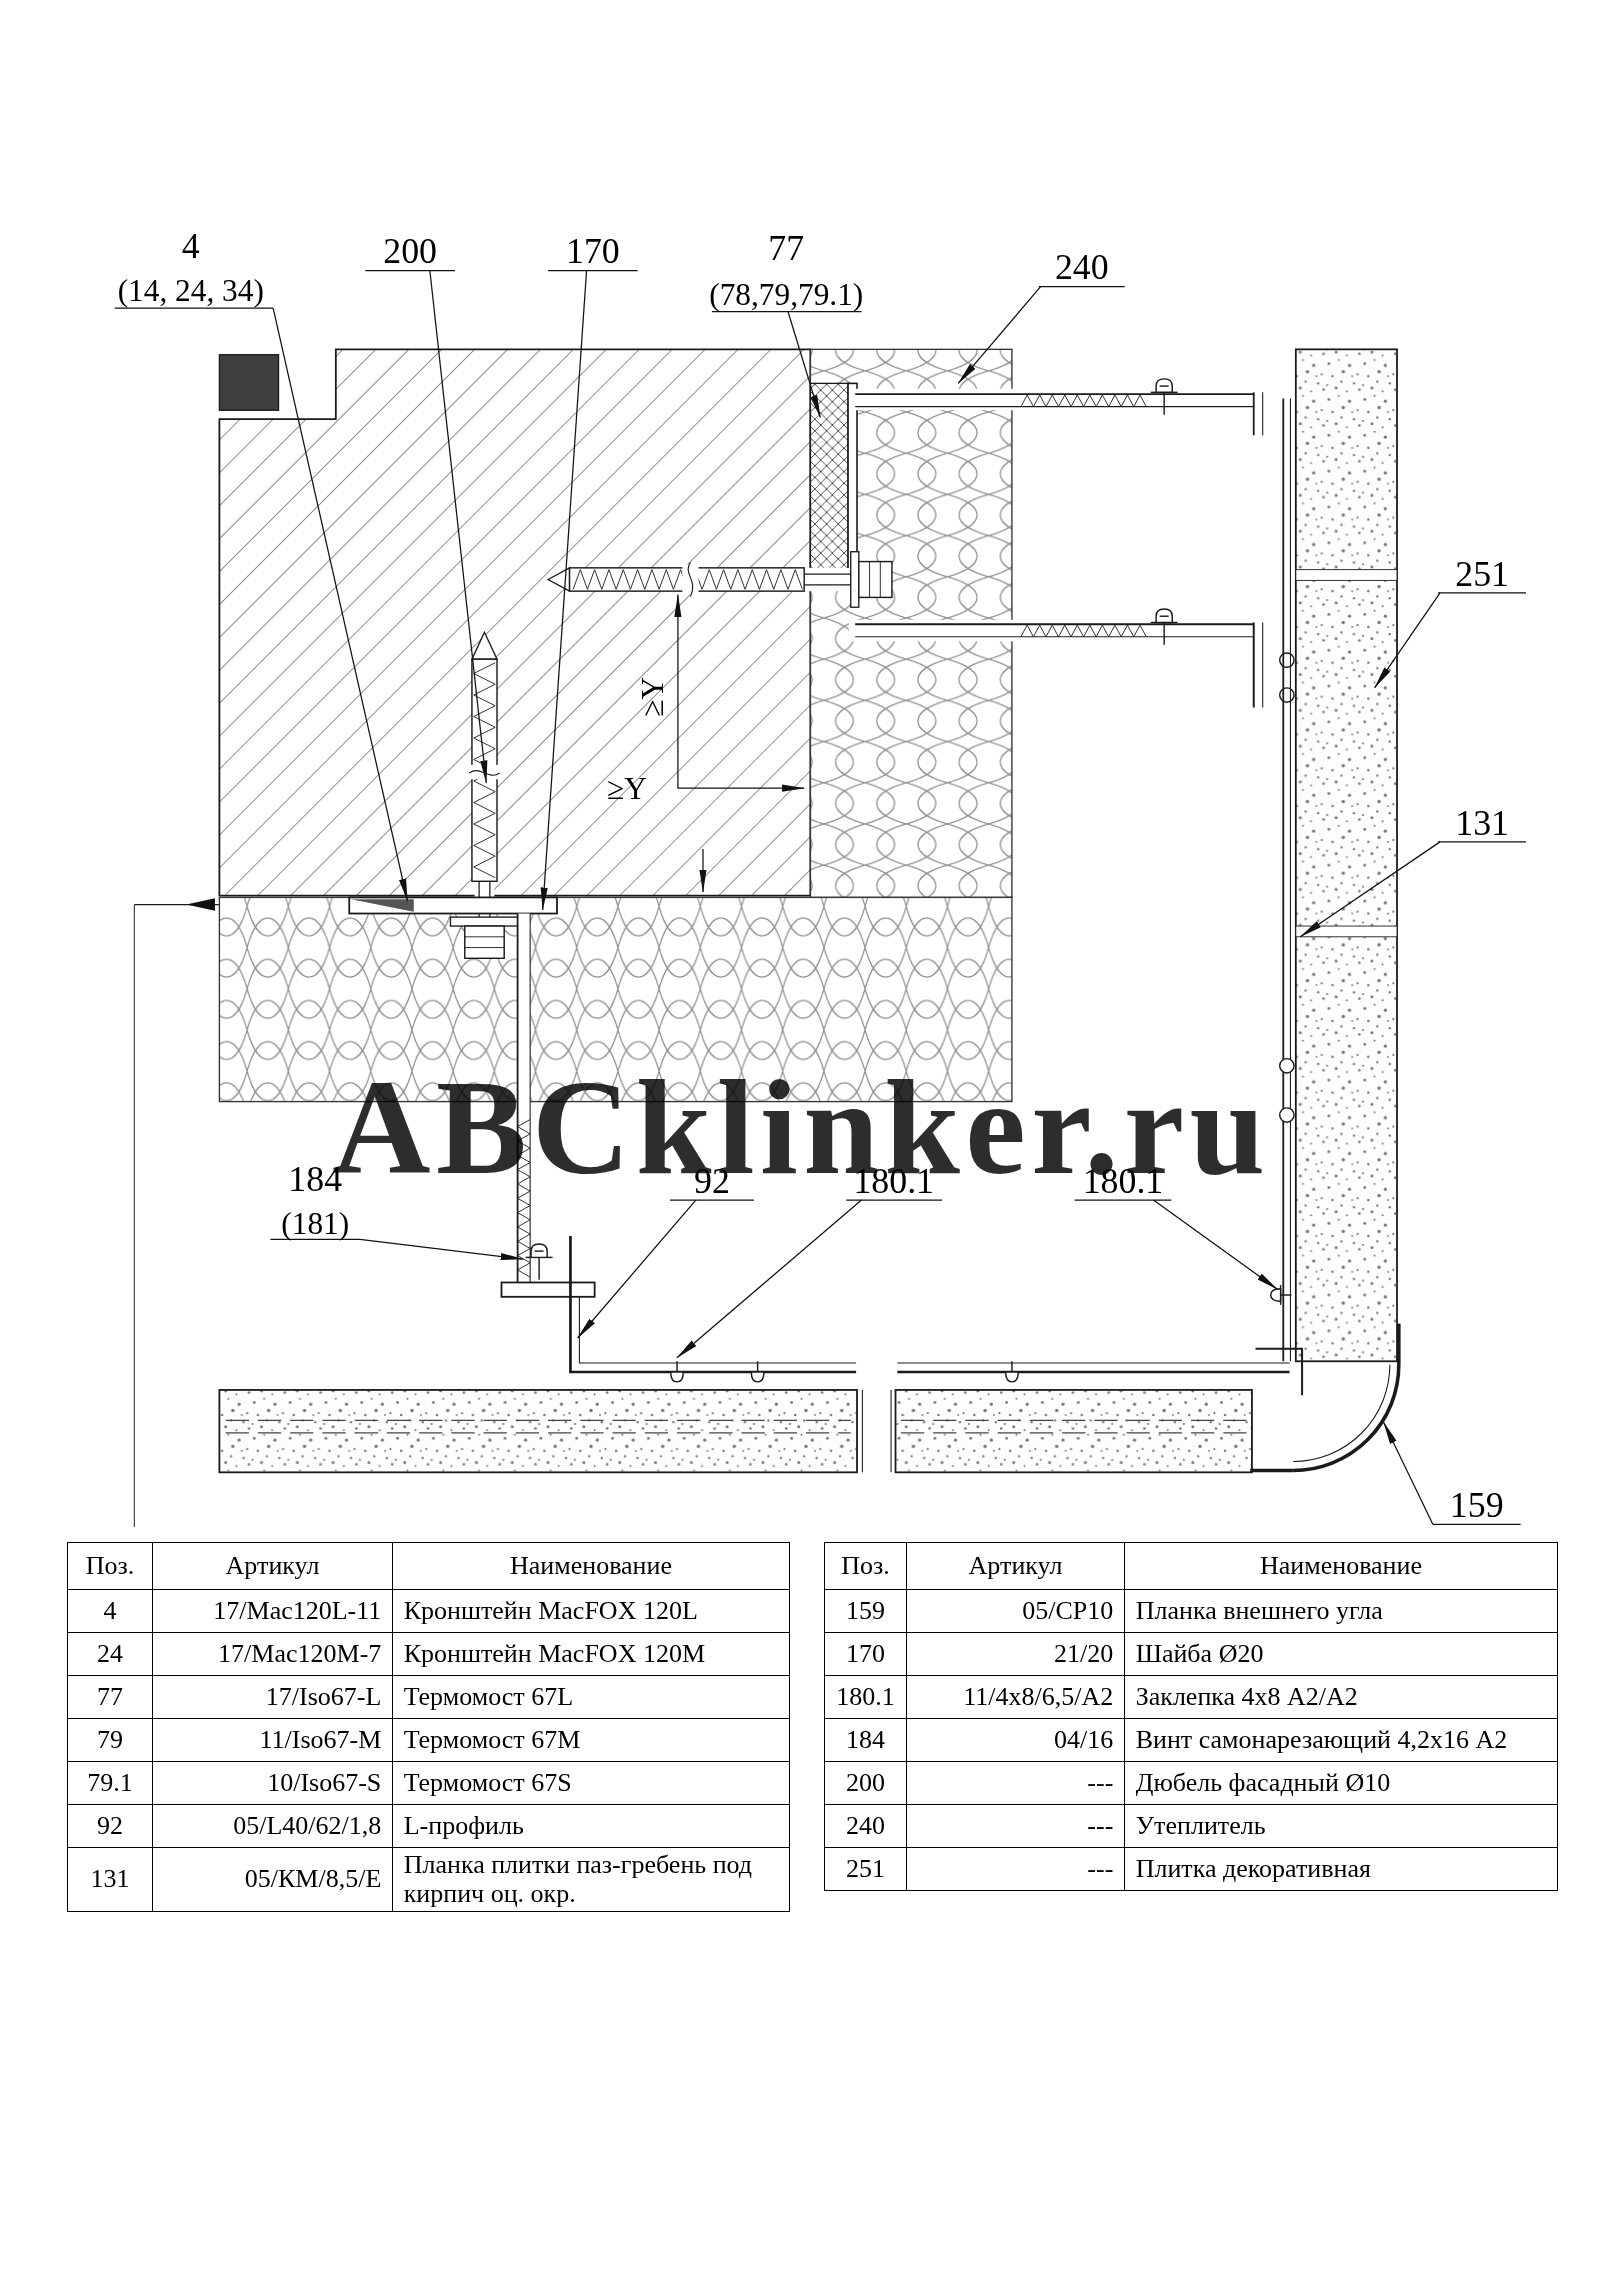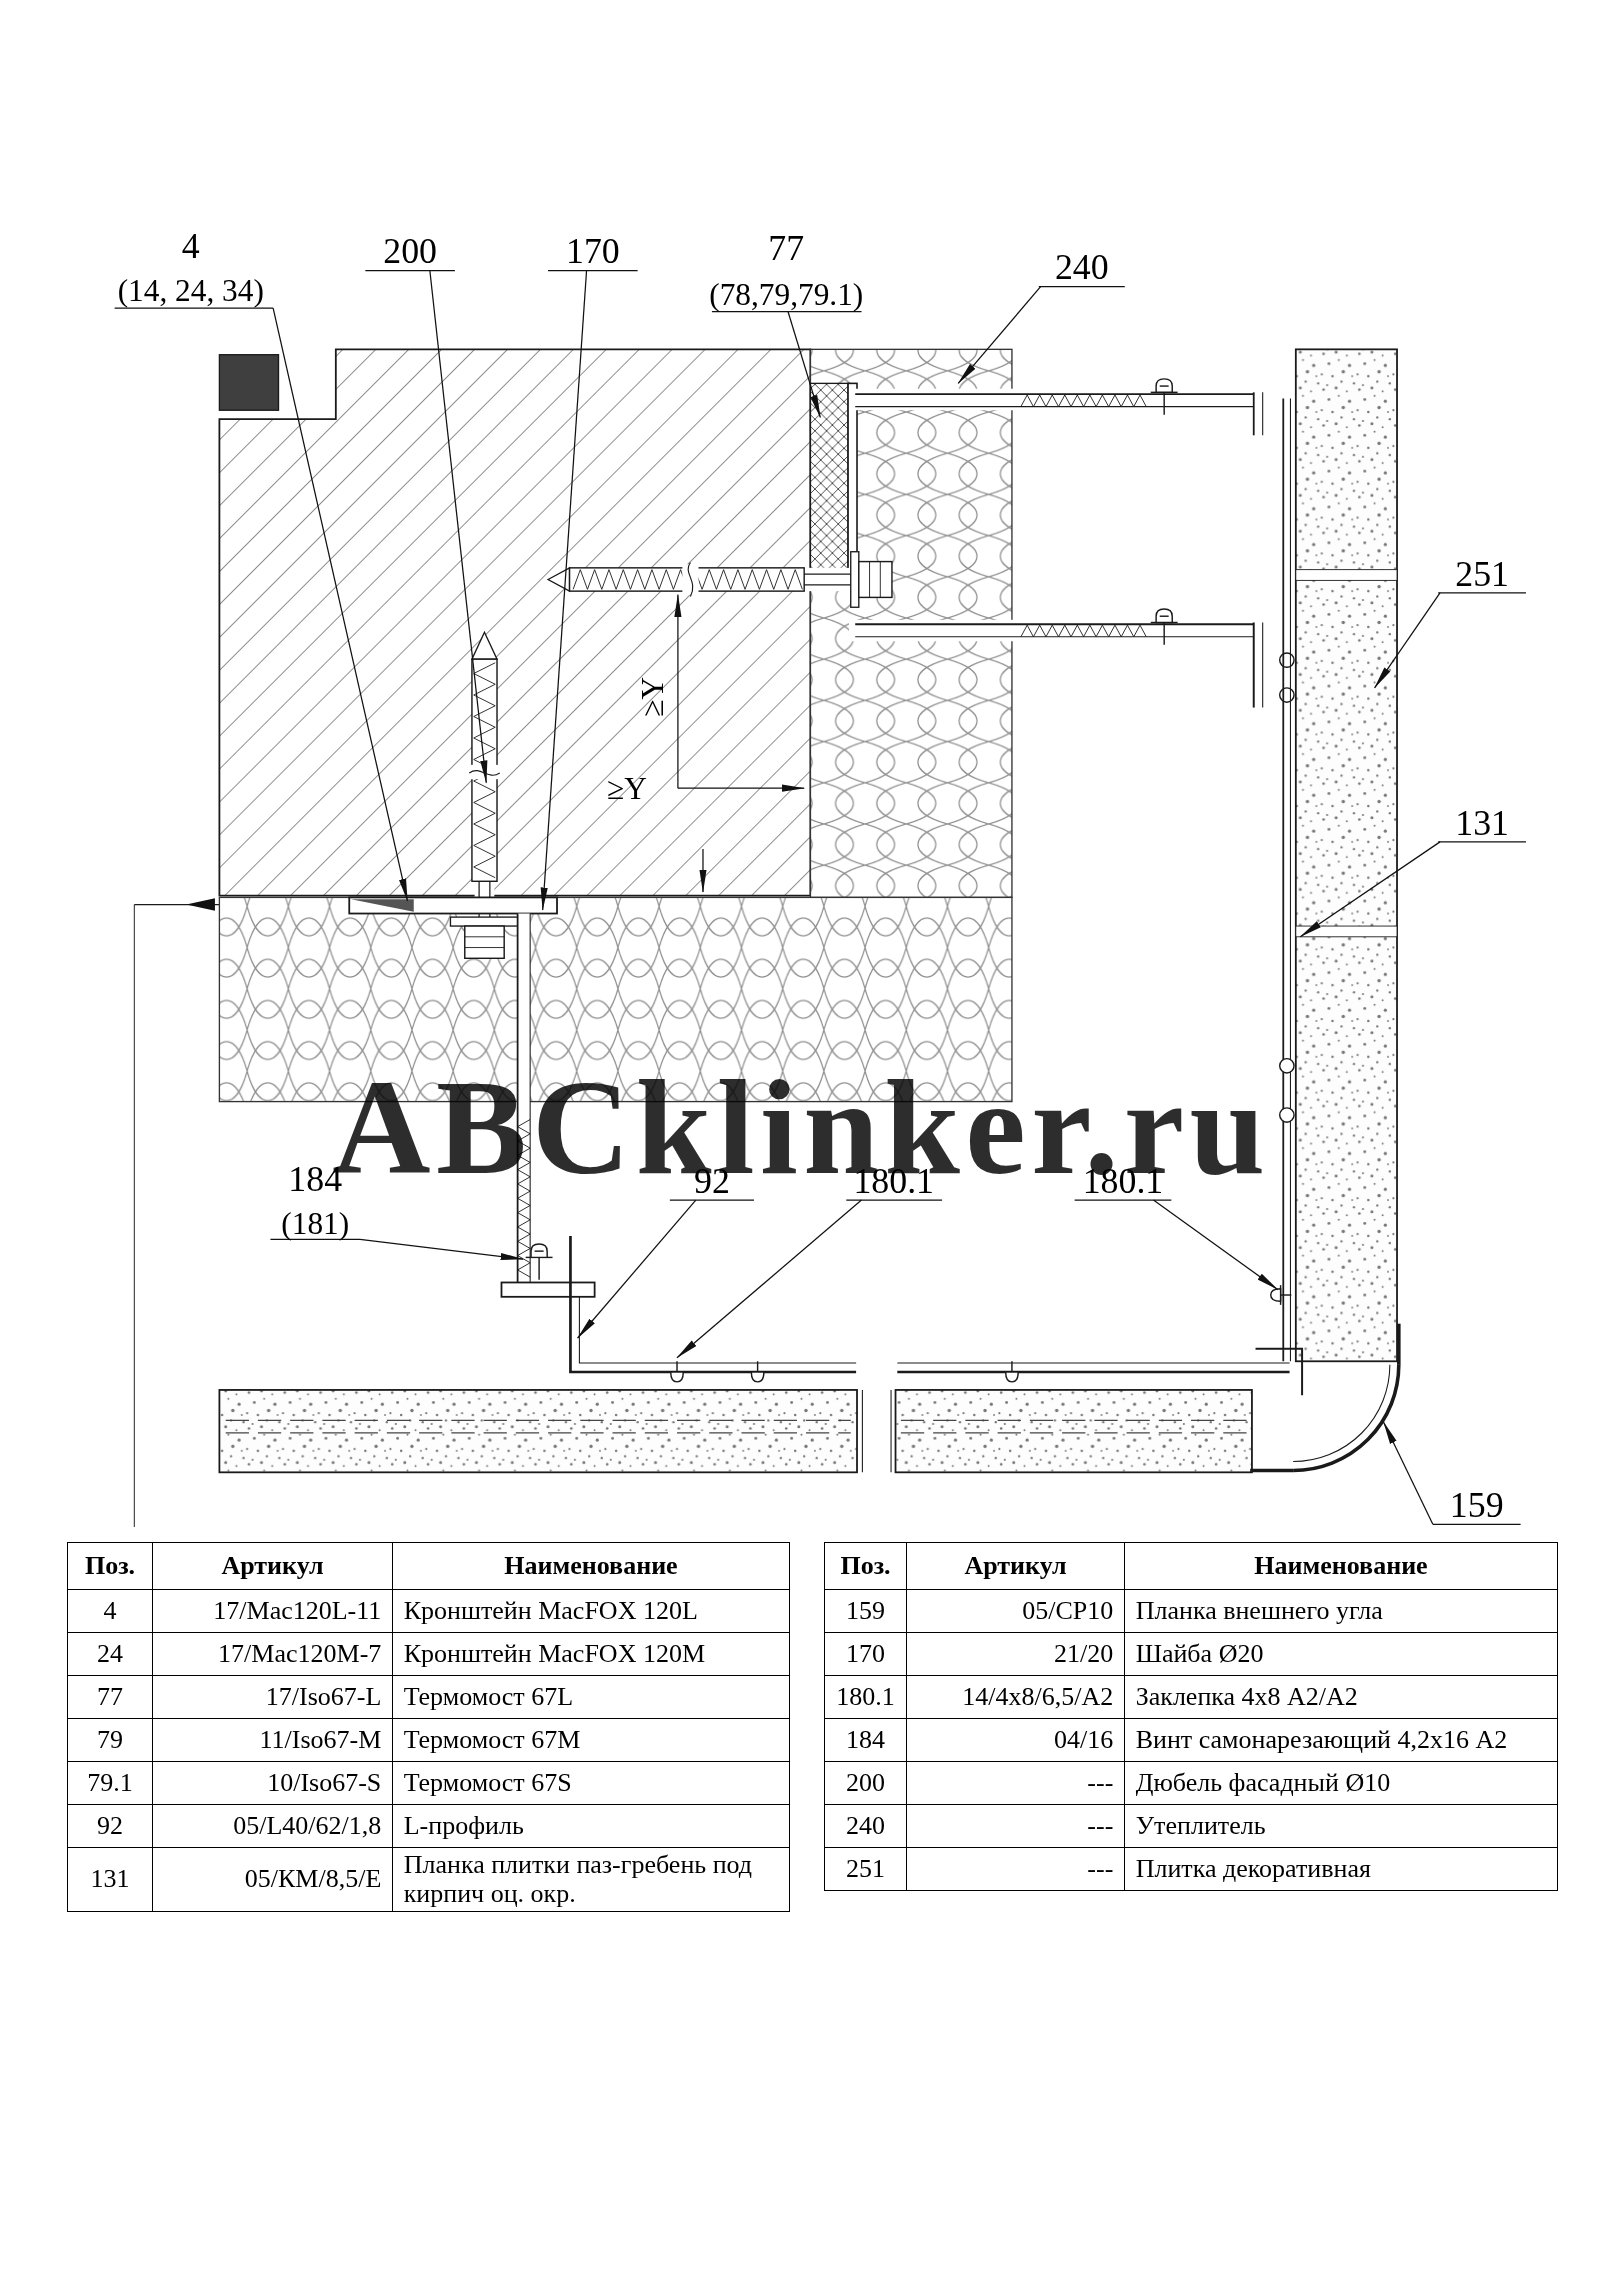--- a/index.html
+++ b/index.html
@@ -9,21 +9,21 @@
   .drawing-svg{position:absolute;left:0;top:0}
   .drawing-svg text{font-family:"Liberation Serif",serif;fill:#000}
   .lbl{font-size:40px}
   .lbl-sub{font-size:35px}
   .dim{font-size:35px}
   .watermark{font-size:152px;font-weight:bold;fill:#b0b0b0;opacity:.82;letter-spacing:6px}
 
   .parts-table{position:absolute;border-collapse:collapse;table-layout:fixed;
                font-size:26px;background:#fff}
   .parts-table th,.parts-table td{border:1.8px solid #000;padding:1.8px 10.7px;vertical-align:middle}
-  .parts-table th{height:47px;font-weight:bold;text-align:center}
+  .parts-table th{height:47px;font-weight:normal;text-align:center}
   .parts-table td{height:43px}
   .c-pos{text-align:center;padding:1.8px 3.6px}
   .c-art{text-align:right}
   .c-name{text-align:left;line-height:29.6px}
   .force-wrap{padding-right:152px}
   #table-left{left:67px;top:1542px;width:722px}
   #table-right{left:824px;top:1542px;width:733px}
 </style>
 </head>
 <body>
@@ -336,21 +336,21 @@
       <td class="c-art">05/СР10</td>
       <td class="c-name">Планка внешнего угла</td>
     </tr>
     <tr>
       <td class="c-pos">170</td>
       <td class="c-art">21/20</td>
       <td class="c-name">Шайба Ø20</td>
     </tr>
     <tr>
       <td class="c-pos">180.1</td>
-      <td class="c-art">14/4x8/6,5/А2</td>
+      <td class="c-art">11/4x8/6,5/А2</td>
       <td class="c-name">Заклепка 4x8 А2/А2</td>
     </tr>
     <tr>
       <td class="c-pos">184</td>
       <td class="c-art">04/16</td>
       <td class="c-name force-wrap">Винт самонарезающий 4,2x16 А2</td>
     </tr>
     <tr>
       <td class="c-pos">200</td>
       <td class="c-art">---</td>

